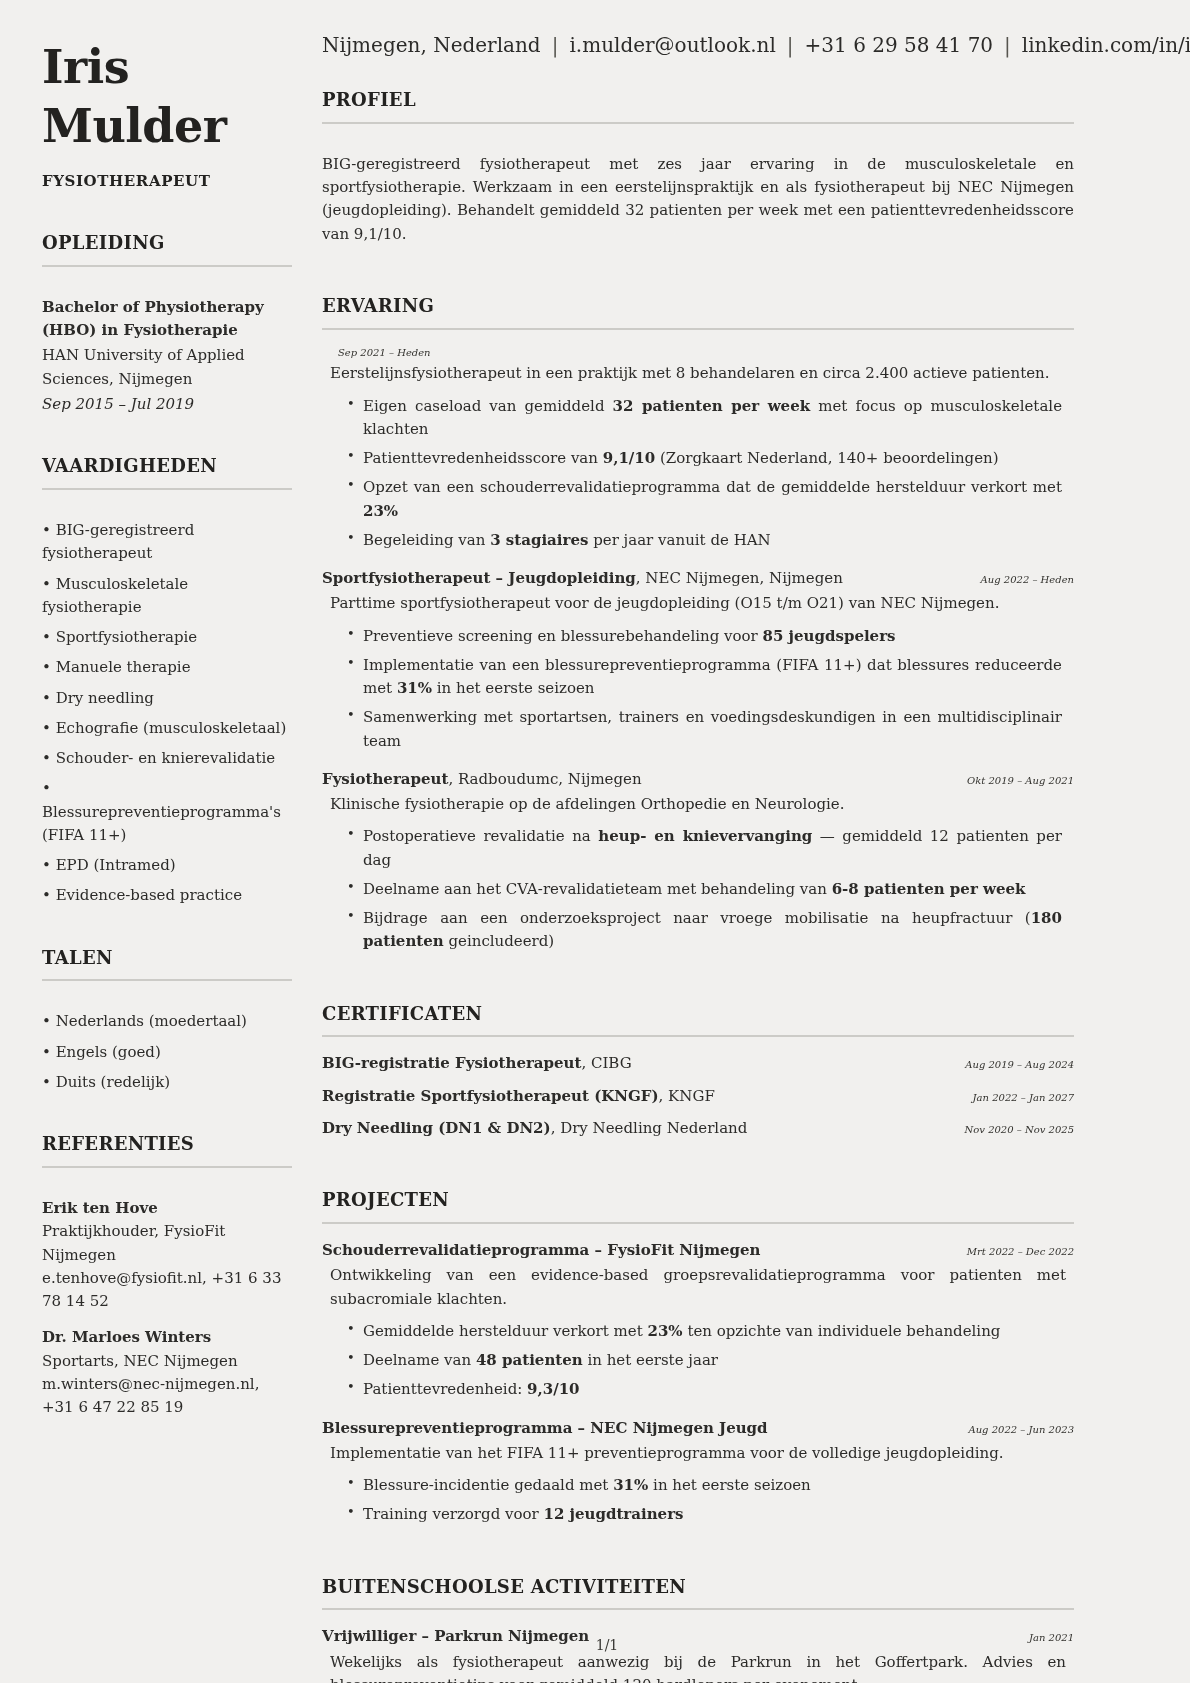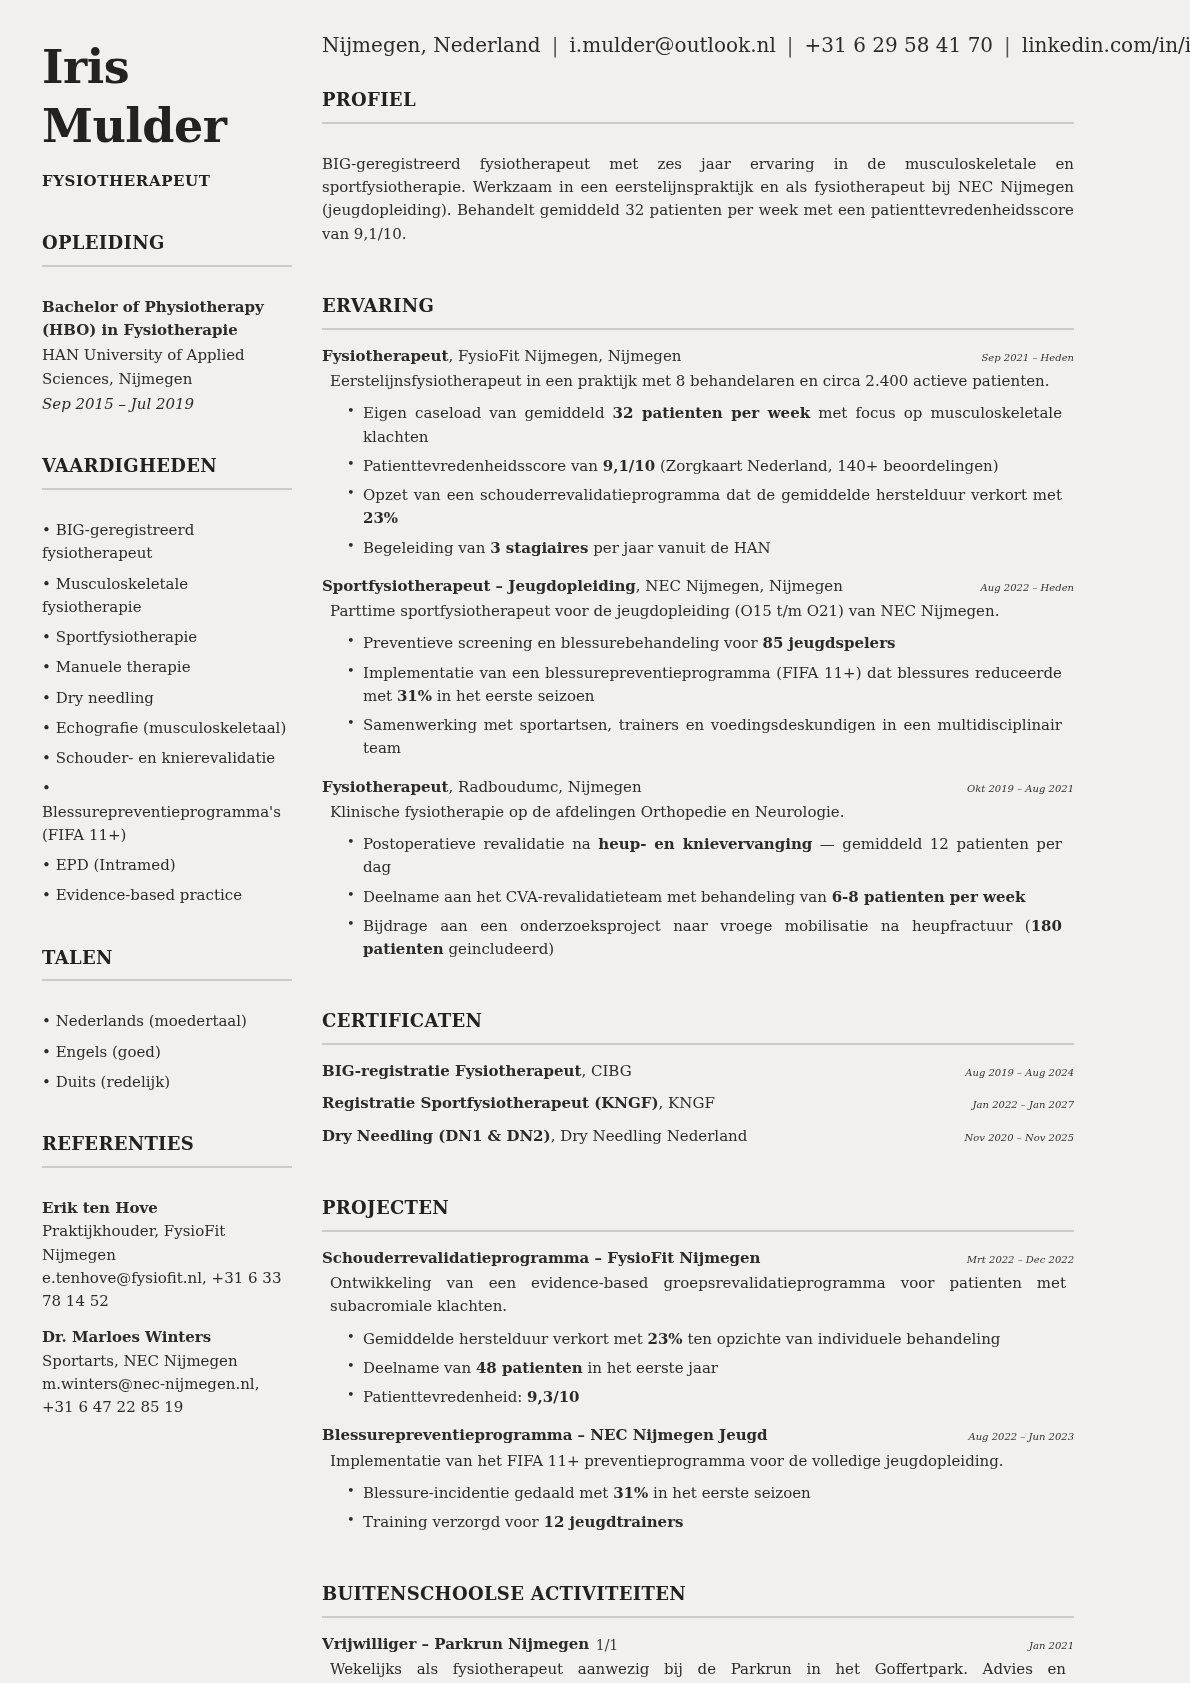--- a/index.html
+++ b/index.html
@@ -126,21 +126,20 @@
       <div class="section-body">
         <p class="para">BIG-geregistreerd fysiotherapeut met zes jaar ervaring in de musculoskeletale en sportfysiotherapie. Werkzaam in een eerstelijnspraktijk en als fysiotherapeut bij NEC Nijmegen (jeugdopleiding). Behandelt gemiddeld 32 patienten per week met een patienttevredenheidsscore van 9,1/10.</p>
       </div>
     </section>
 
     <section class="section">
       <h2 class="section-heading">ERVARING</h2>
       <div id="ervaring-entries">
           <div class="entry">
             <div class="entry-head">
-              <div class="entry-title"><b>Fysiotherapeut</b><span>, FysioFit Nijmegen, Nijmegen</span></div>
               <div class="entry-date">Sep 2021 – Heden</div>
             </div>
             <p class="entry-summary">Eerstelijnsfysiotherapeut in een praktijk met 8 behandelaren en circa 2.400 actieve patienten.</p>
             <ul class="bullets">
               <li><span>Eigen caseload van gemiddeld </span><b>32 patienten per week</b><span> met focus op musculoskeletale klachten</span></li>
               <li><span>Patienttevredenheidsscore van </span><b>9,1/10</b><span> (Zorgkaart Nederland, 140+ beoordelingen)</span></li>
               <li><span>Opzet van een schouderrevalidatieprogramma dat de gemiddelde herstelduur verkort met </span><b>23%</b></li>
               <li><span>Begeleiding van </span><b>3 stagiaires</b><span> per jaar vanuit de HAN</span></li>
             </ul>
           </div>

